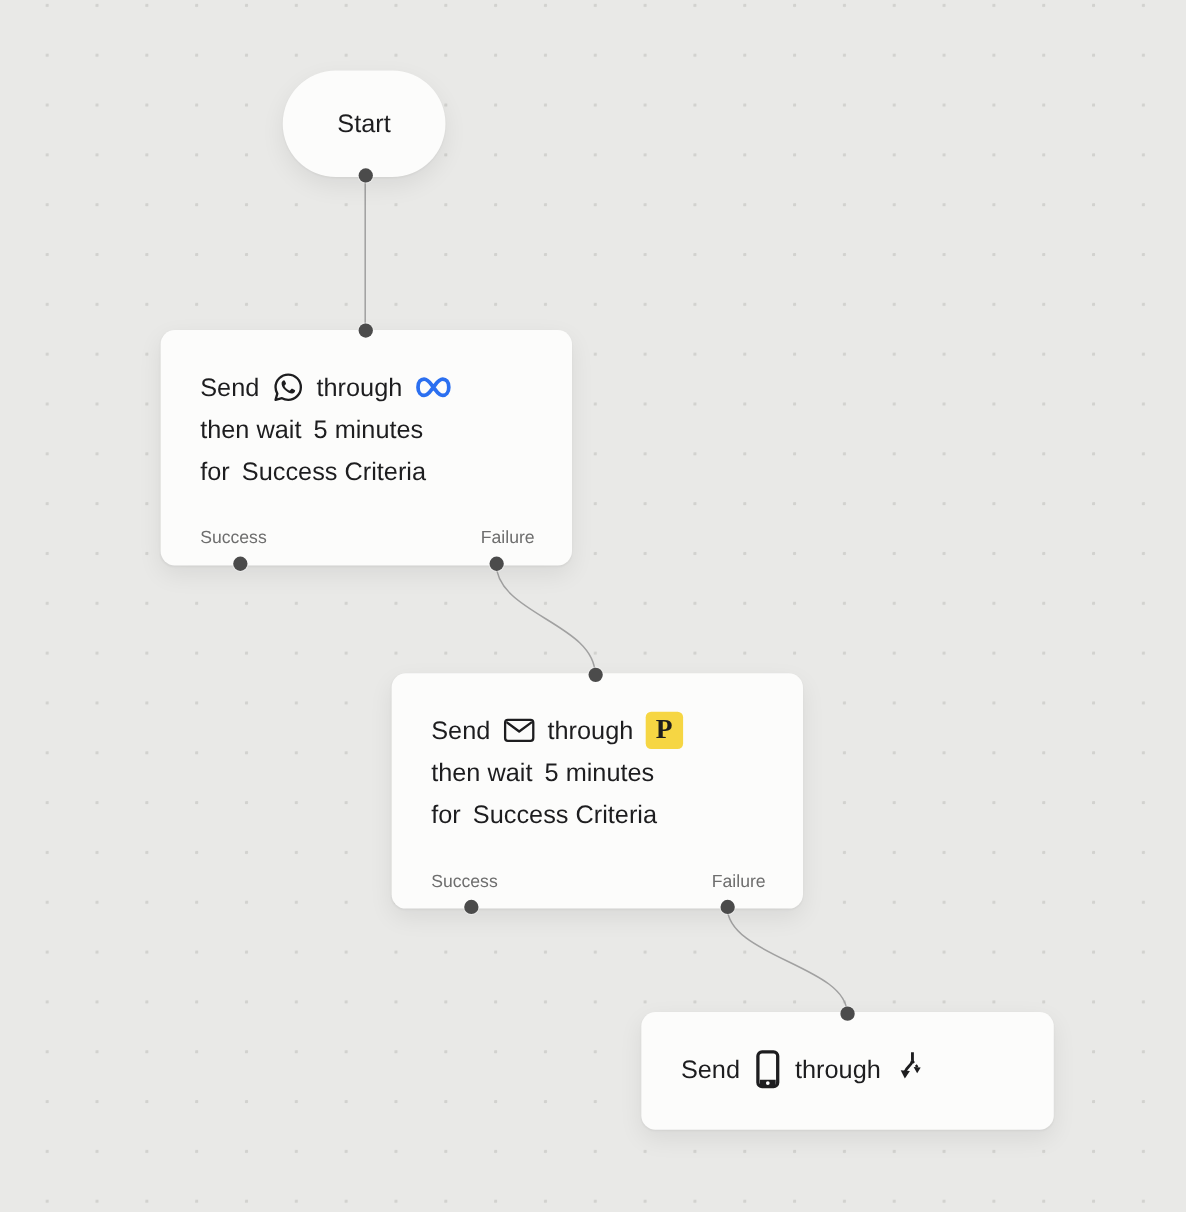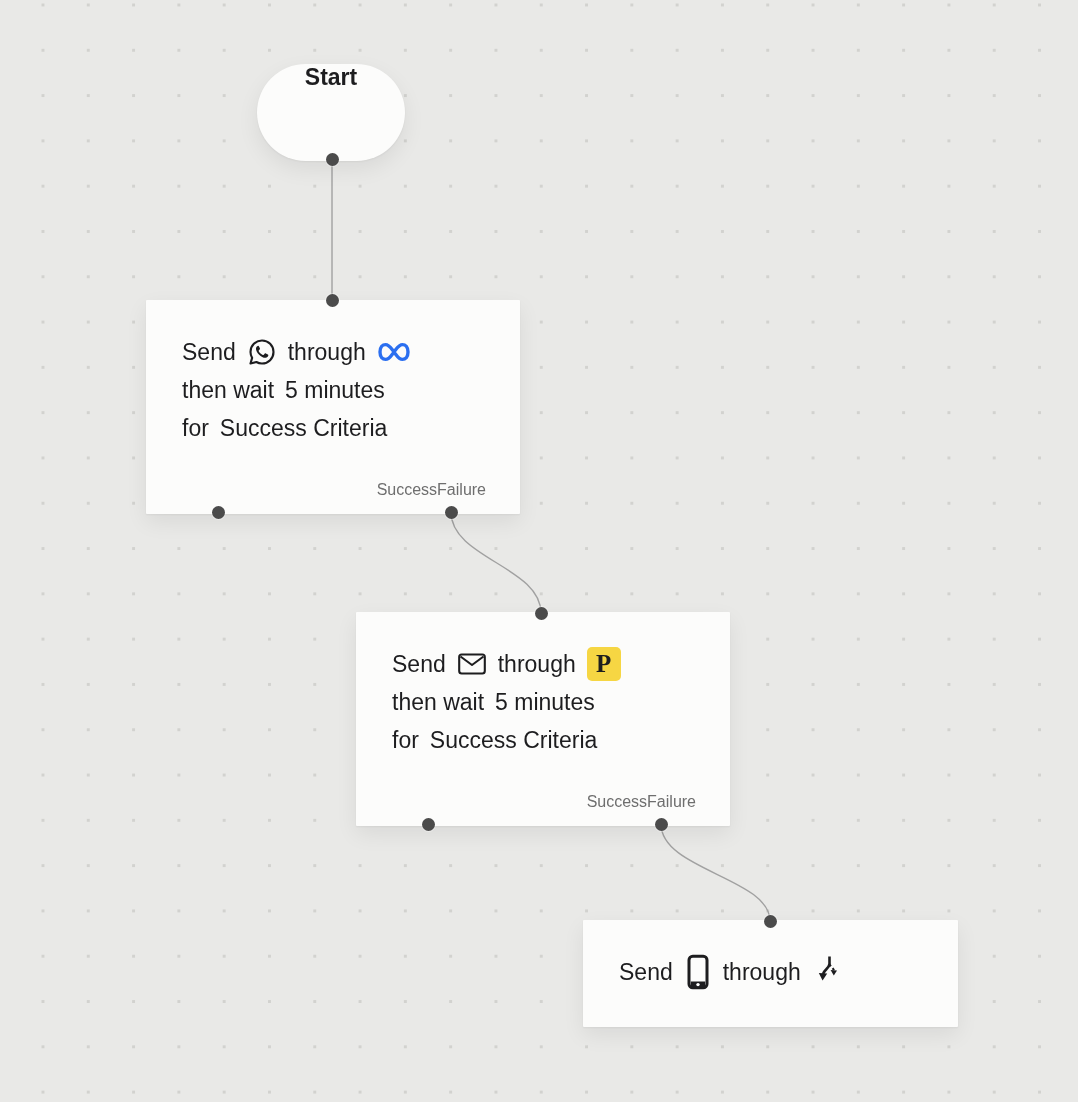--- a/index.html
+++ b/index.html
@@ -13,32 +13,32 @@
     color:#1d1d1f;
   }
   #edges{position:absolute;left:0;top:0;z-index:1;}
   .edge{fill:none;stroke:#a1a1a1;stroke-width:1.4px;}
   .card{
     position:absolute;background:#fcfcfb;z-index:2;box-sizing:border-box;
     box-shadow:0 1px 2px rgba(0,0,0,.05),0 8px 22px rgba(0,0,0,.07);
   }
   .start-node{
     left:257px;top:64px;width:148px;height:97px;border-radius:49px;
-    display:flex;justify-content:center;
-    font-size:23px;font-weight:bold;
+    display:flex;align-items:center;justify-content:center;
+    font-size:23px;font-weight:normal;
   }
-  .flow-node{border-radius:1px;padding:33px 34px 0 36px;}
+  .flow-node{border-radius:13px;padding:33px 34px 0 36px;}
   .node-1{left:146px;top:300px;width:374px;height:214px;}
   .node-2{left:356px;top:612px;width:374px;height:214px;}
   .node-3{left:583px;top:920px;width:375px;height:107px;padding-top:33px;}
   .nline{display:flex;align-items:center;gap:11px;font-size:23px;height:38px;white-space:nowrap;}
   .b{font-weight:normal;}
   .outputs{
     position:absolute;left:36px;right:34px;bottom:15px;
-    display:flex;justify-content:flex-end;
+    display:flex;justify-content:space-between;
     font-size:16px;color:#6e6e6e;
   }
   .handle{
     position:absolute;width:13px;height:13px;border-radius:50%;
     background:#4b4b4b;z-index:3;box-shadow:0 0 0 1px rgba(255,255,255,.35);
   }
   .icon{display:inline-flex;align-items:center;justify-content:center;}
   .p-badge{
     width:34px;height:34px;border-radius:5px;background:#f6d643;
     display:inline-flex;align-items:center;justify-content:center;

